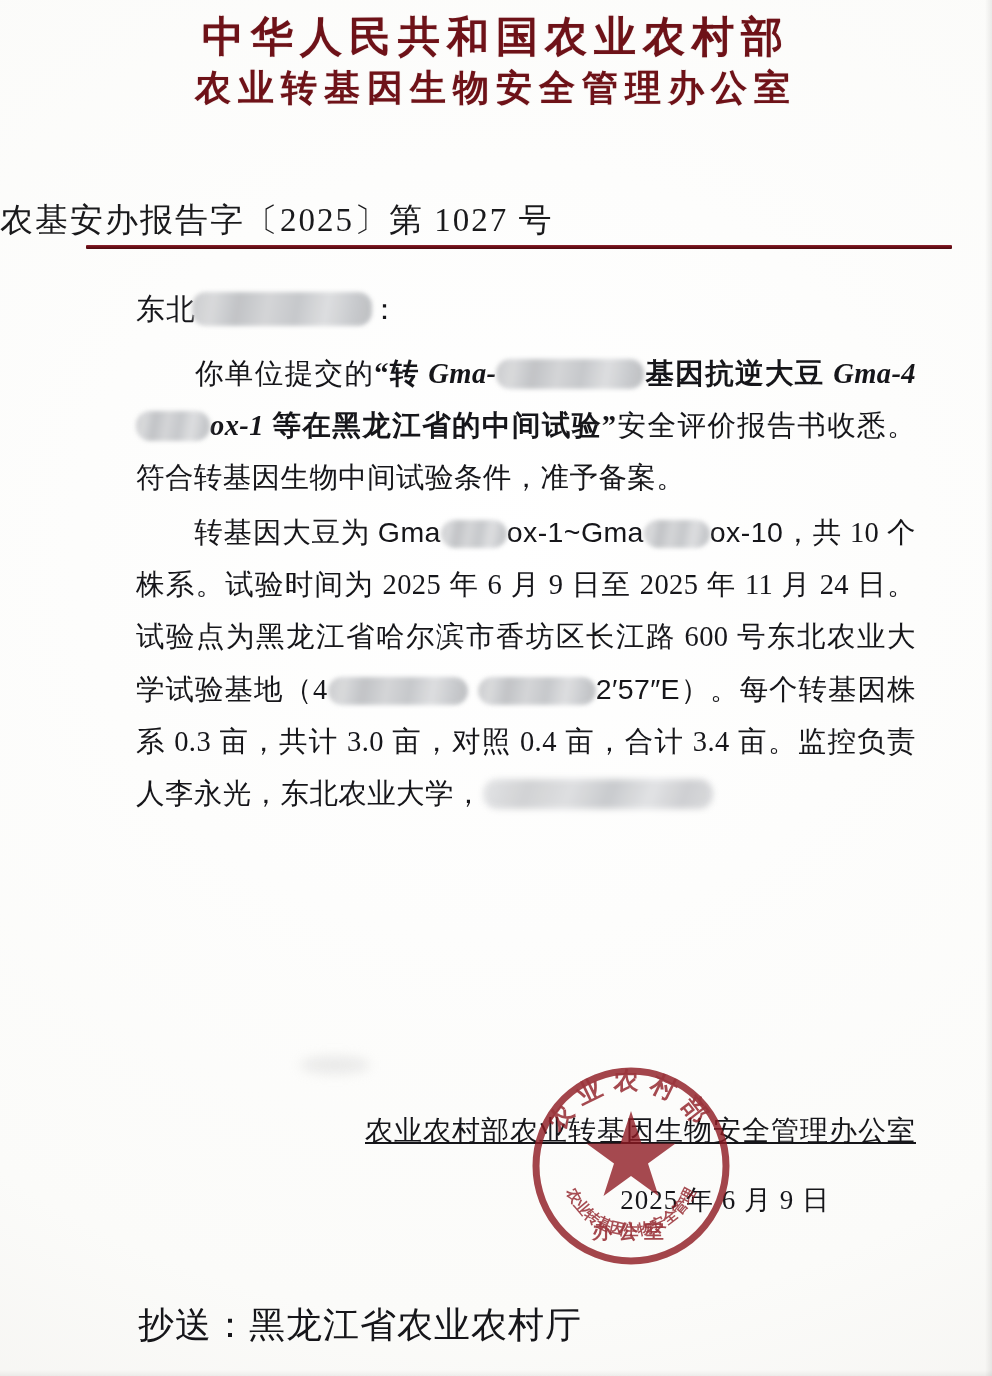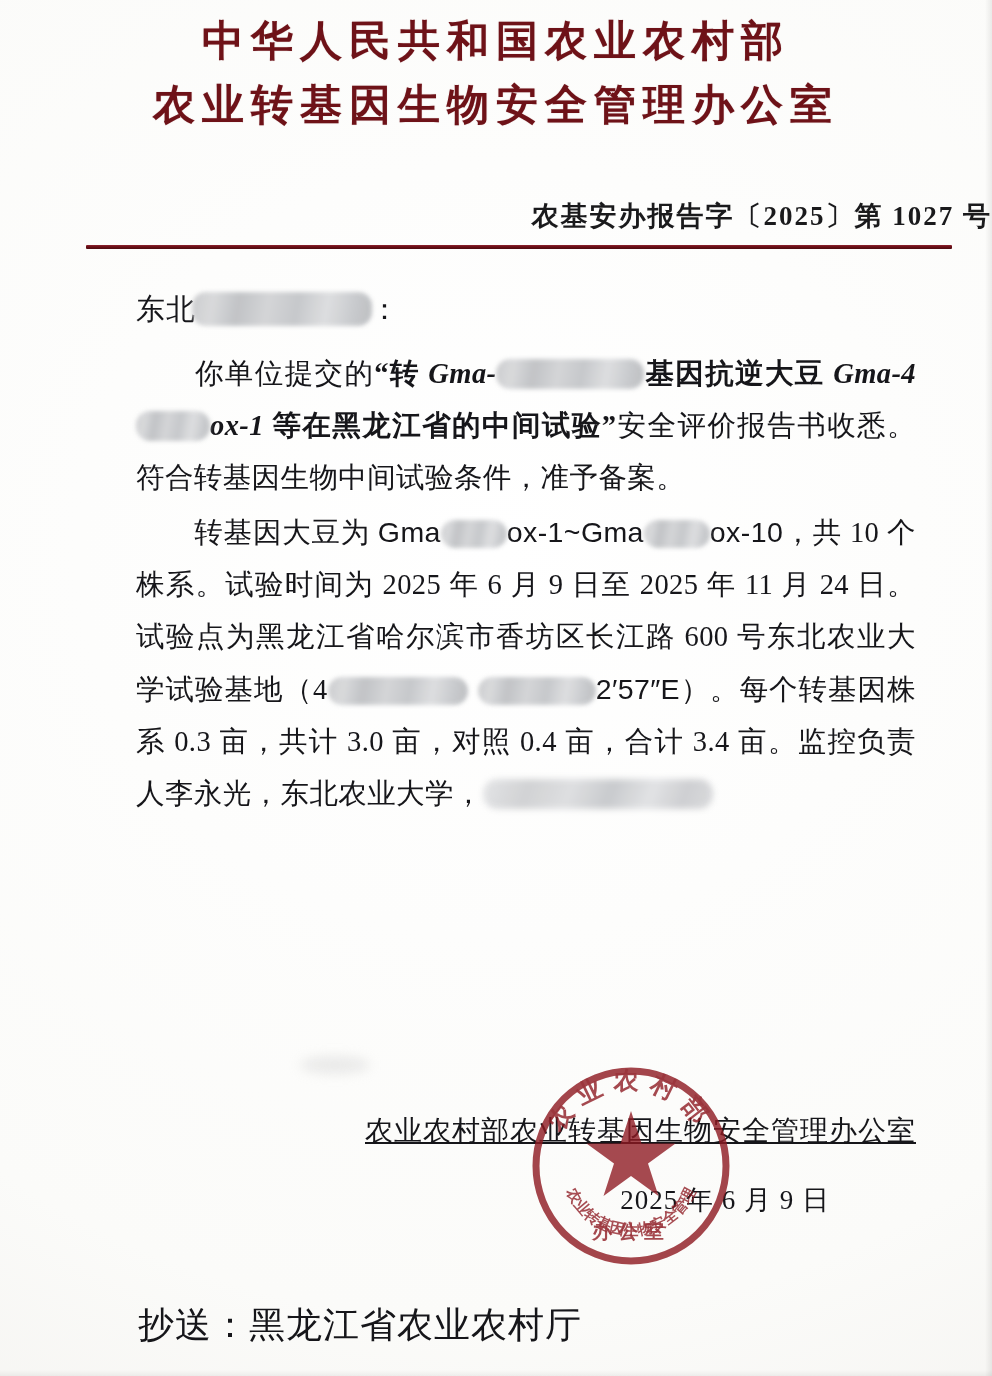--- a/index.html
+++ b/index.html
@@ -40,42 +40,41 @@
 
   
   .doc-header {
     position: absolute;
     top: 14px;
     left: 0;
     width: 100%;
     text-align: center;
   }
   .org-line {
-    font-family: Liberation Sans, sans-serif;
+    font-family: Liberation Mono, monospace;
     font-weight: 700;
     color: #6e1218;
     letter-spacing: 7px;
     line-height: 1.28;
     white-space: nowrap;
     text-shadow: 0 0 1px rgba(110,18,24,0.35);
   }
   .org-line-1 { font-size: 42px; }
-  .org-line-2 { font-size: 42px; margin-top: 10px; }
+  .org-line-2 { font-size: 36px; margin-top: 0; }
 
   .doc-number {
     position: absolute;
     top: 198px;
     left: 0;
     width: 100%;
-    text-align: right;
-    font-size: 27px;
+    text-align: left;
+    font-size: 33px;
     letter-spacing: 2px;
     color: #1a1a1c;
     font-family: "Liberation Serif", "DejaVu Serif", serif;
-    font-weight: bold;
   }
 
   .red-rule {
     position: absolute;
     top: 245px;
     left: 86px;
     width: 866px;
     height: 4px;
     background: linear-gradient(to bottom, #8e2430 0%, #6b0f16 45%, #4c0a10 100%);
     border-radius: 1px;

